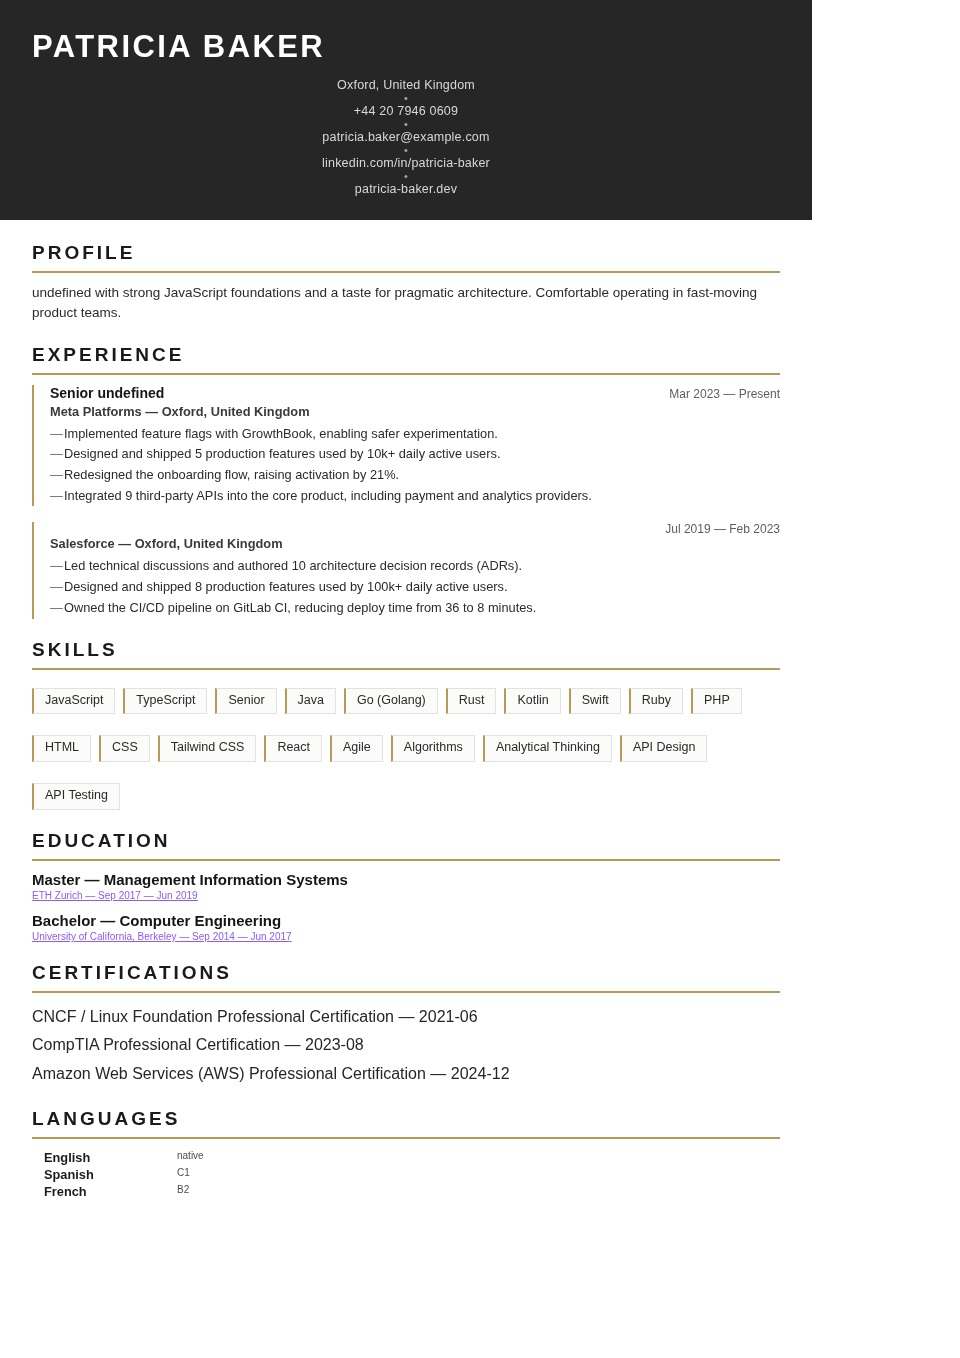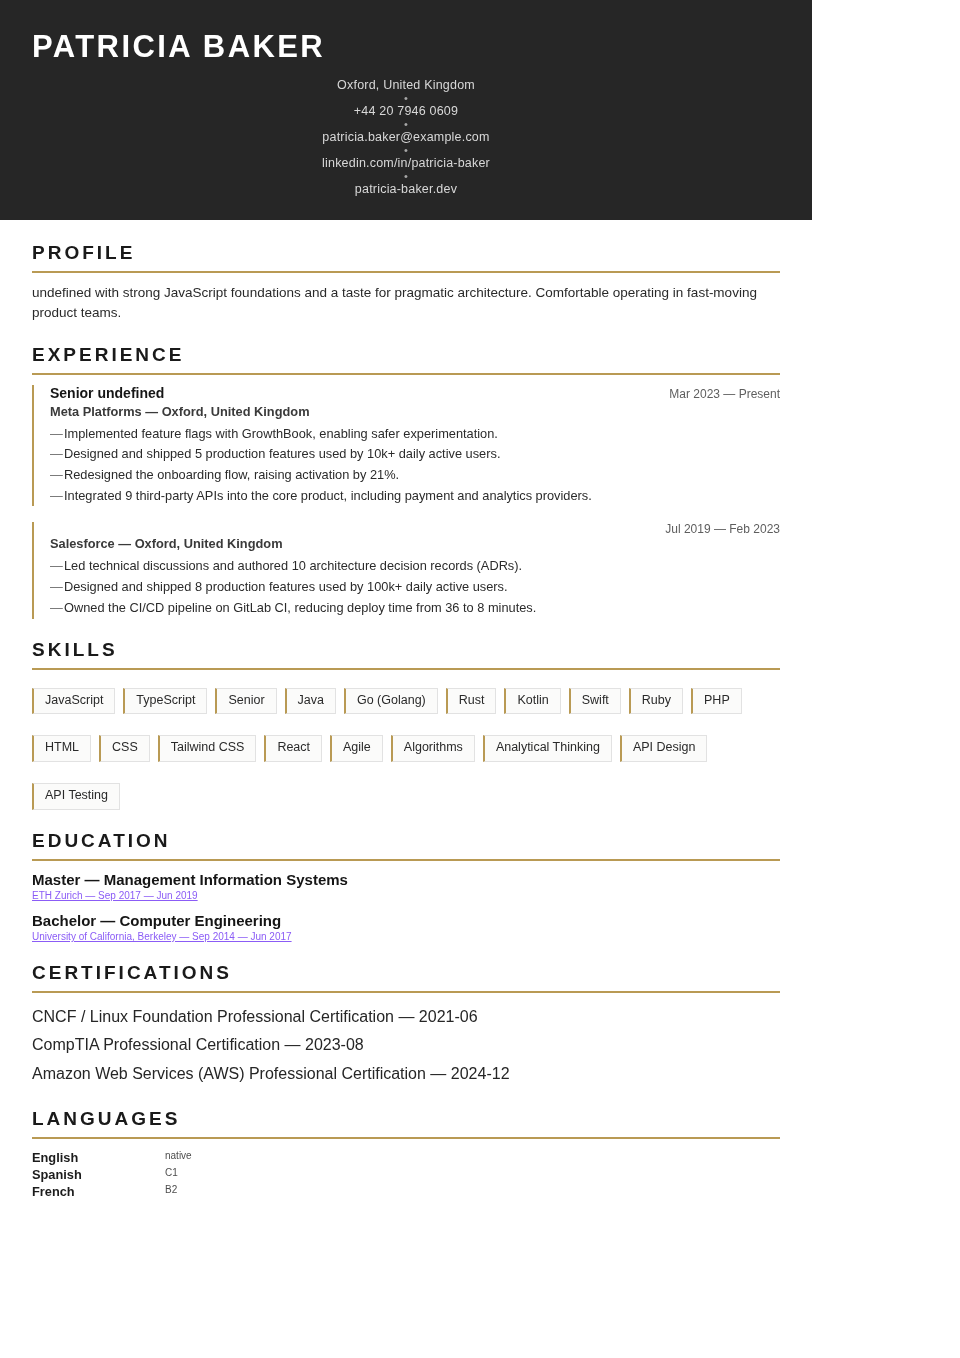--- a/index.html
+++ b/index.html
@@ -163,20 +163,21 @@
   .cert-row {
     font-size: 16px;
     color: #262626;
     line-height: 1.78;
   }
 
   
   .lang-table {
     border-collapse: collapse;
     margin-top: 2px;
+    margin-left: 12px;
   }
   .lang-name {
     font-size: 12.8px;
     font-weight: bold;
     color: #1c1c1c;
     padding: 1px 0;
     width: 133px;
     vertical-align: top;
   }
   .lang-level {

